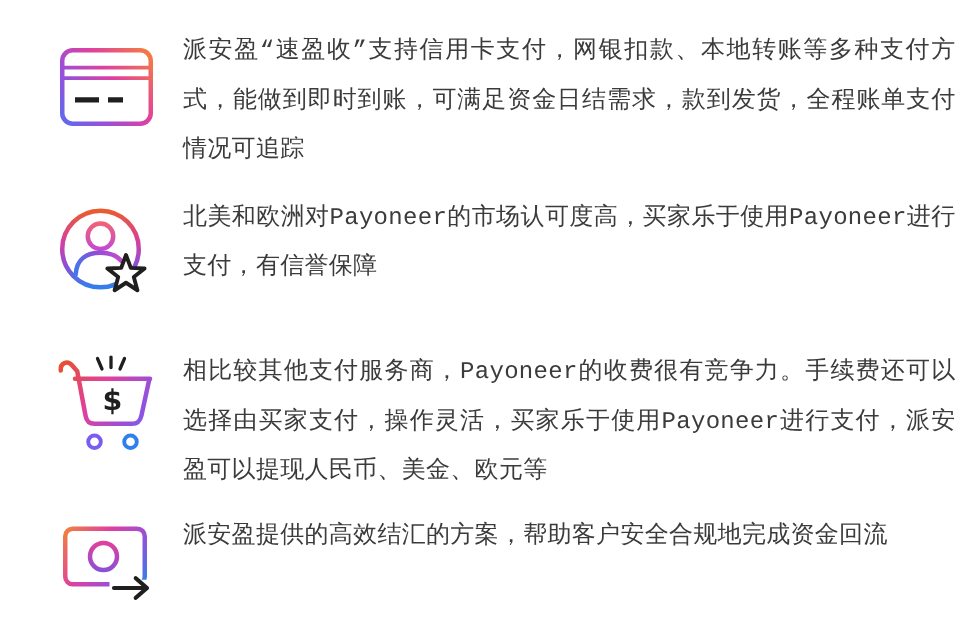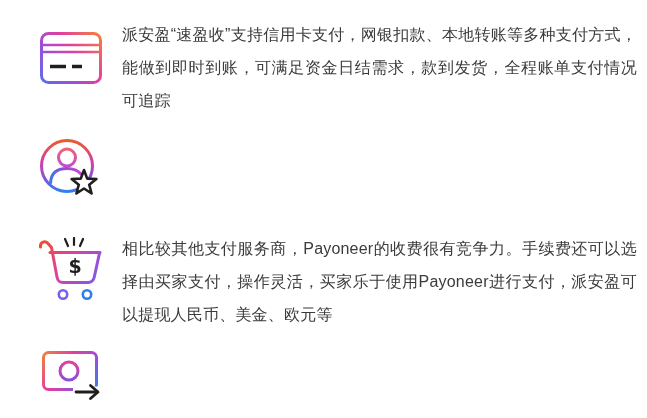--- a/index.html
+++ b/index.html
@@ -35,20 +35,21 @@
   .m-top-5  { margin-top: 5px; }
   .m-top-4  { margin-top: 4px; }
   .feature-text {
     margin: 0;
     width: 515px;
     font-size: 16px;
     line-height: 33px;
     color: #3b3b3b;
     text-align: justify;
     letter-spacing: 0.2px;
+    font-family: Liberation Mono, monospace;
   }
   .gap-12 { margin-bottom: 12px; }
   .gap-30 { margin-bottom: 30px; }
   .gap-10 { margin-bottom: 10px; }
 </style>
 </head>
 <body>
 
 <div class="feature-list">
 
@@ -92,20 +93,21 @@
             <stop offset="0.5" stop-color="#8a4fd8"></stop>
             <stop offset="1" stop-color="#c44bd0"></stop>
           </linearGradient>
         </defs>
         <circle cx="28" cy="30" r="25.5" fill="none" stroke="url(#g-user)" stroke-width="3"></circle>
         <circle cx="28" cy="21.5" r="8.5" fill="none" stroke="url(#g-head)" stroke-width="3"></circle>
         <path d="M11.5,47 C12,36.5 19,32.5 28,32.5 C34,32.5 39,34.5 42,38" fill="none" stroke="url(#g-shoulder)" stroke-width="3" stroke-linecap="round"></path>
         <path d="M45,34 L48.2,42.6 L57.4,43 L50.2,48.7 L52.6,57.5 L45,52.5 L37.4,57.5 L39.8,48.7 L32.6,43 L41.8,42.6 Z" fill="#ffffff" stroke="#1f1f1f" stroke-width="2.6" stroke-linejoin="round"></path>
       </svg>
     </span>
+    <p class="feature-text">北美和欧洲对Payoneer的市场认可度高，买家乐于使用Payoneer进行支付，有信誉保障</p>
   </div>
 
   <div class="feature-row gap-10">
     <span class="icon-box m-top-5">
       <svg width="67" height="68" viewBox="0 0 67 68">
         <defs>
           <linearGradient id="g-cart" gradientUnits="userSpaceOnUse" x1="2" y1="4" x2="62" y2="46">
             <stop offset="0" stop-color="#e8502a"></stop>
             <stop offset="0.45" stop-color="#e0409f"></stop>
             <stop offset="0.8" stop-color="#9a4fd8"></stop>
@@ -140,15 +142,16 @@
             <stop offset="1" stop-color="#8a4fd8"></stop>
           </linearGradient>
         </defs>
         <rect x="3.5" y="7.5" width="53" height="37" rx="5" fill="none" stroke="url(#g-note)" stroke-width="3"></rect>
         <circle cx="29" cy="26" r="9" fill="none" stroke="url(#g-note-circle)" stroke-width="3"></circle>
         <line x1="33" y1="47" x2="62" y2="47" stroke="#ffffff" stroke-width="11"></line>
         <line x1="36" y1="47" x2="57" y2="47" stroke="#1f1f1f" stroke-width="2.8" stroke-linecap="round"></line>
         <path d="M50.5,40.5 L58,47 L50.5,53.5" fill="none" stroke="#1f1f1f" stroke-width="2.8" stroke-linejoin="round" stroke-linecap="round"></path>
       </svg>
     </span>
+    <p class="feature-text">派安盈提供的高效结汇的方案，帮助客户安全合规地完成资金回流</p>
   </div>
 
 </div>
 
 </body></html>

